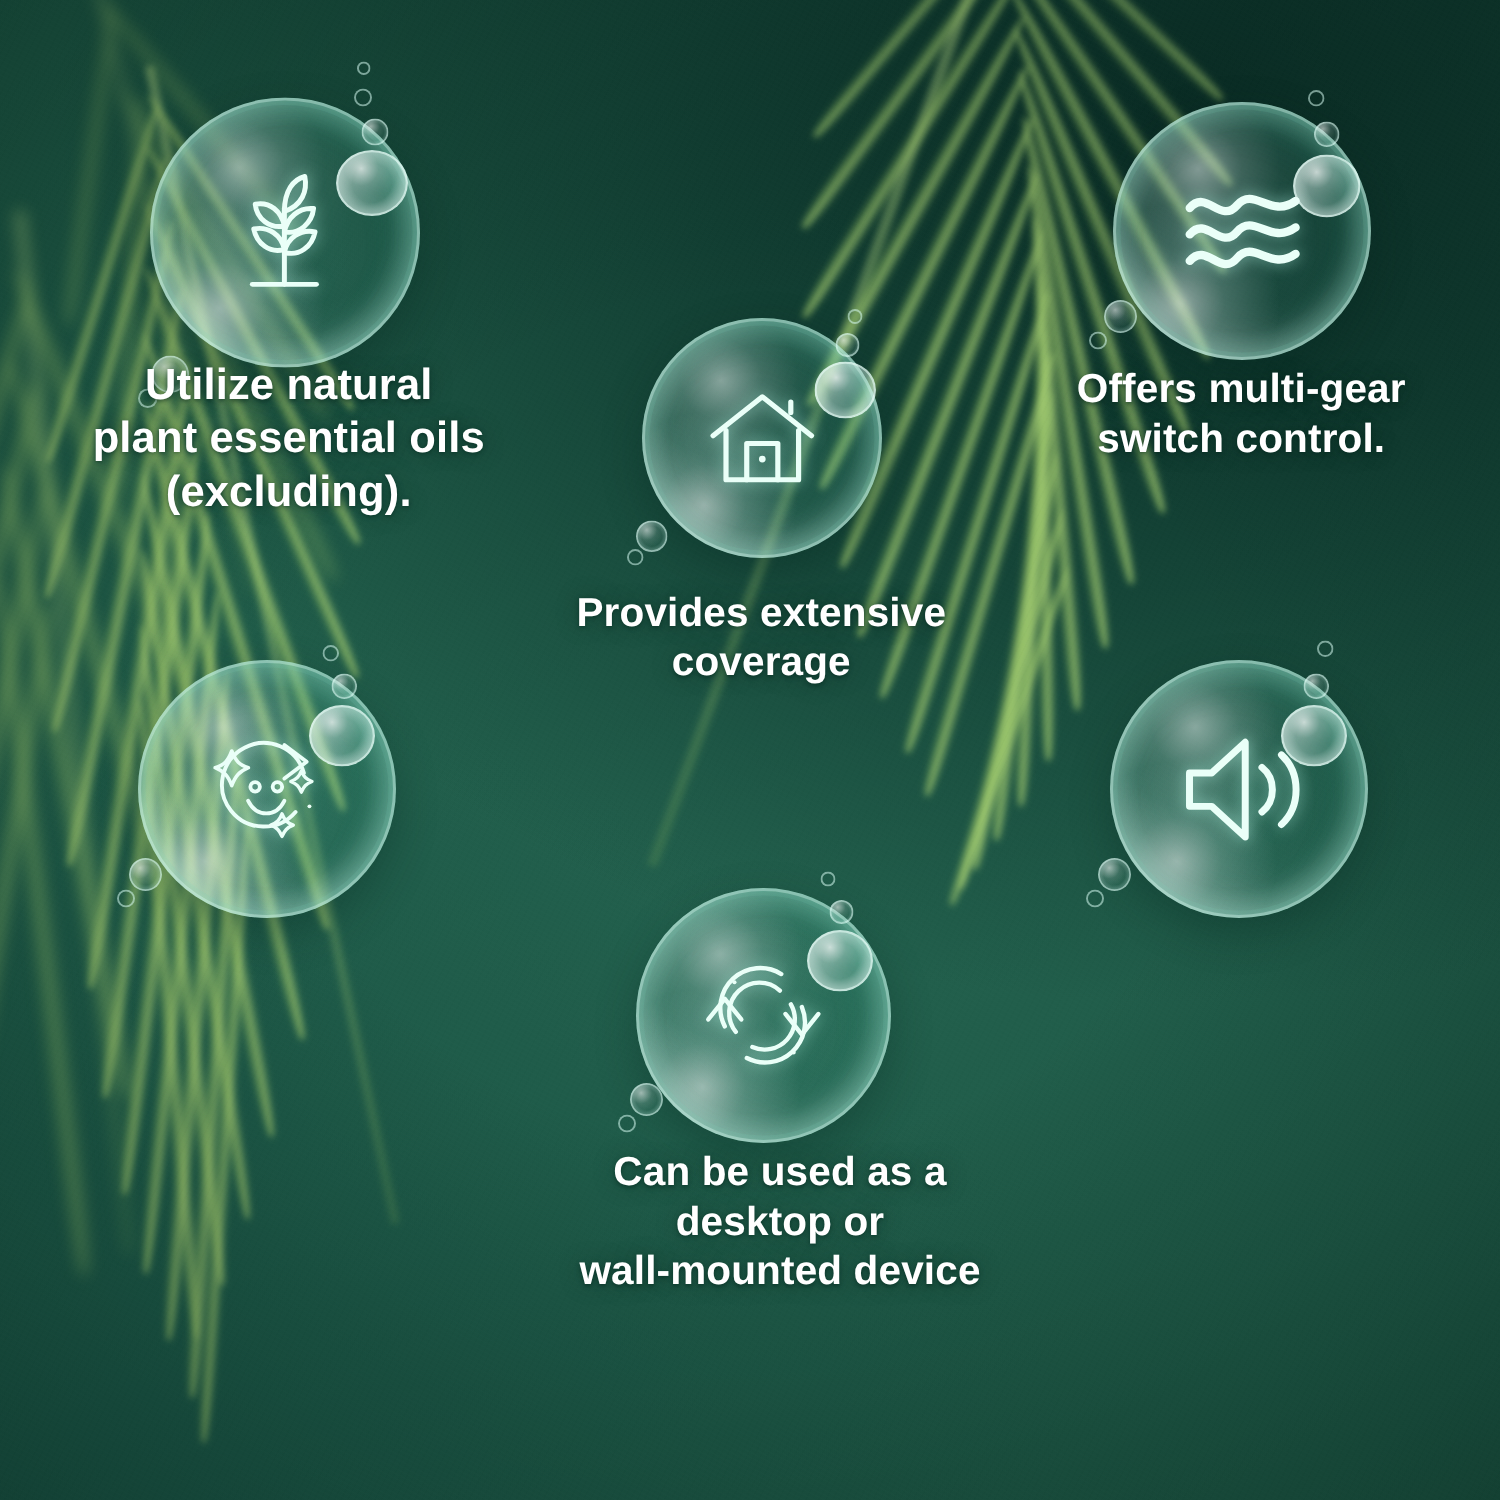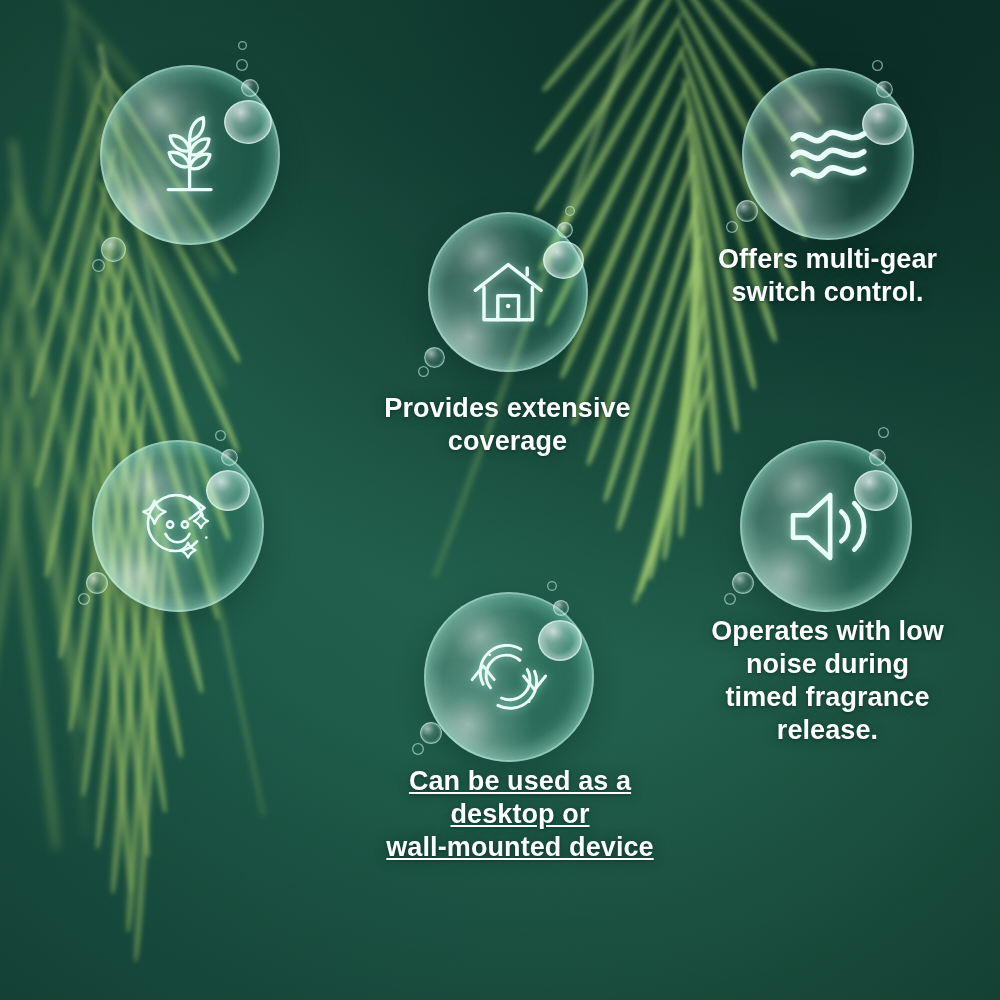--- a/index.html
+++ b/index.html
@@ -312,30 +312,29 @@
         <path d="M80 25 C94 38 94 62 80 75"></path>
       </svg>
     </div>
   </div>
   <div class="gloss" style="left:854px;top:470px;width:44px;height:41px;"></div>
   <div class="mini" style="left:869px;top:449px;width:17px;height:17px;"></div>
   <div class="mini ring" style="left:878px;top:427px;width:11px;height:11px;"></div>
   <div class="mini" style="left:732px;top:572px;width:22px;height:22px;"></div>
   <div class="mini ring" style="left:724px;top:593px;width:12px;height:12px;"></div>
 
+  <div class="caption" style="left:20px;top:240px;width:345px;font-size:29px;">Utilize natural
+plant essential oils
+(excluding).</div>
 
   <div class="caption" style="left:335px;top:392px;width:345px;font-size:27px;">Provides extensive
 coverage</div>
 
   <div class="caption" style="left:655px;top:243px;width:345px;font-size:27px;">Offers multi-gear
 switch control.</div>
 
 
-  <div class="caption" style="left:345px;top:765px;width:350px;font-size:27px;text-decoration:underline;">Can be used as a
+  <div class="caption" style="left:345px;top:765px;width:350px;font-size:27px;">Can be used as a
 desktop or
 wall-mounted device</div>
 
-  <div class="caption" style="left:655px;top:615px;width:345px;font-size:27px;">Operates with low
-noise during
-timed fragrance
-release.</div>
 
 </div>
 
 </body></html>

